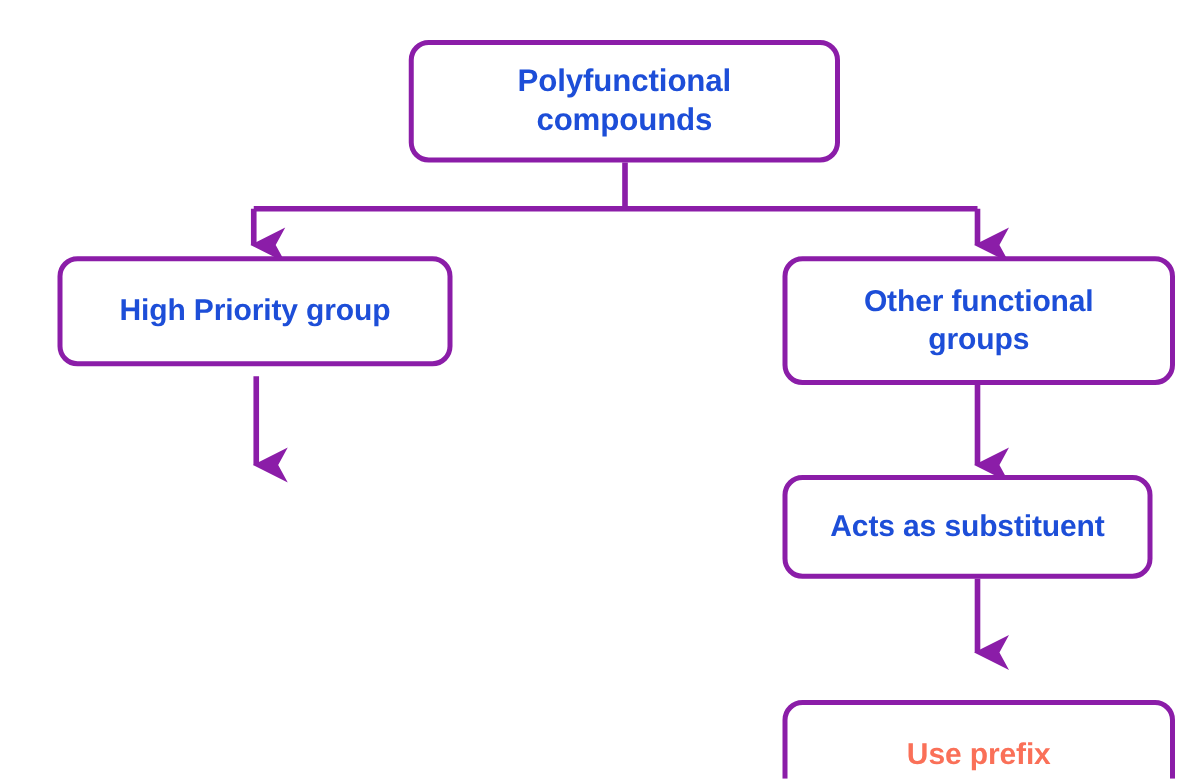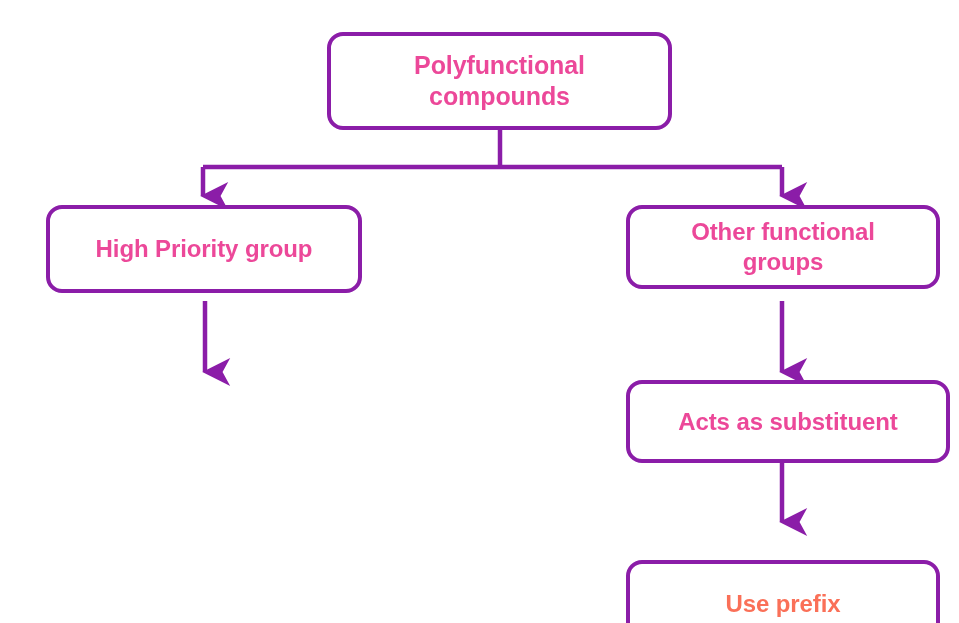--- a/index.html
+++ b/index.html
@@ -40,37 +40,37 @@
     text-align: center;
     z-index: 2;
   }
   .node-label {
     font-weight: bold;
     line-height: 1.24;
     letter-spacing: -0.1px;
     white-space: pre-line;
     padding: 0 10px;
   }
-  .accent-blue  { color: #ec4899; }
+  .accent-blue  { color: #1d4ed8; }
   .accent-coral { color: #FA7058; }
 
   
   #node-root          { left: 327px; top: 32px;  width: 345px; height: 98px; }
   #node-root .node-label          { font-size: 25px; }
 
   #node-high-priority { left: 46px;  top: 205px; width: 316px; height: 88px; }
   #node-high-priority .node-label  { font-size: 24px; }
 
-  #node-other-groups  { left: 626px; top: 205px; width: 314px; height: 84px; }
+  #node-other-groups  { left: 626px; top: 205px; width: 314px; height: 103px; }
   #node-other-groups .node-label   { font-size: 24px; }
 
   #node-use-suffix    { left: 51px;  top: 380px; width: 311px; height: 85px; }
   #node-use-suffix .node-label     { font-size: 24px; }
 
-  #node-substituent   { left: 626px; top: 380px; width: 324px; height: 83px; }
+  #node-substituent   { left: 626px; top: 380px; width: 296px; height: 83px; }
   #node-substituent .node-label    { font-size: 24px; }
 
   #node-use-prefix    { left: 626px; top: 530px; width: 314px; height: 87px; margin-top: 30px; }
   #node-use-prefix .node-label     { font-size: 24px; }
 </style>
 </head>
 <body>
 
 <div id="diagram">
 

